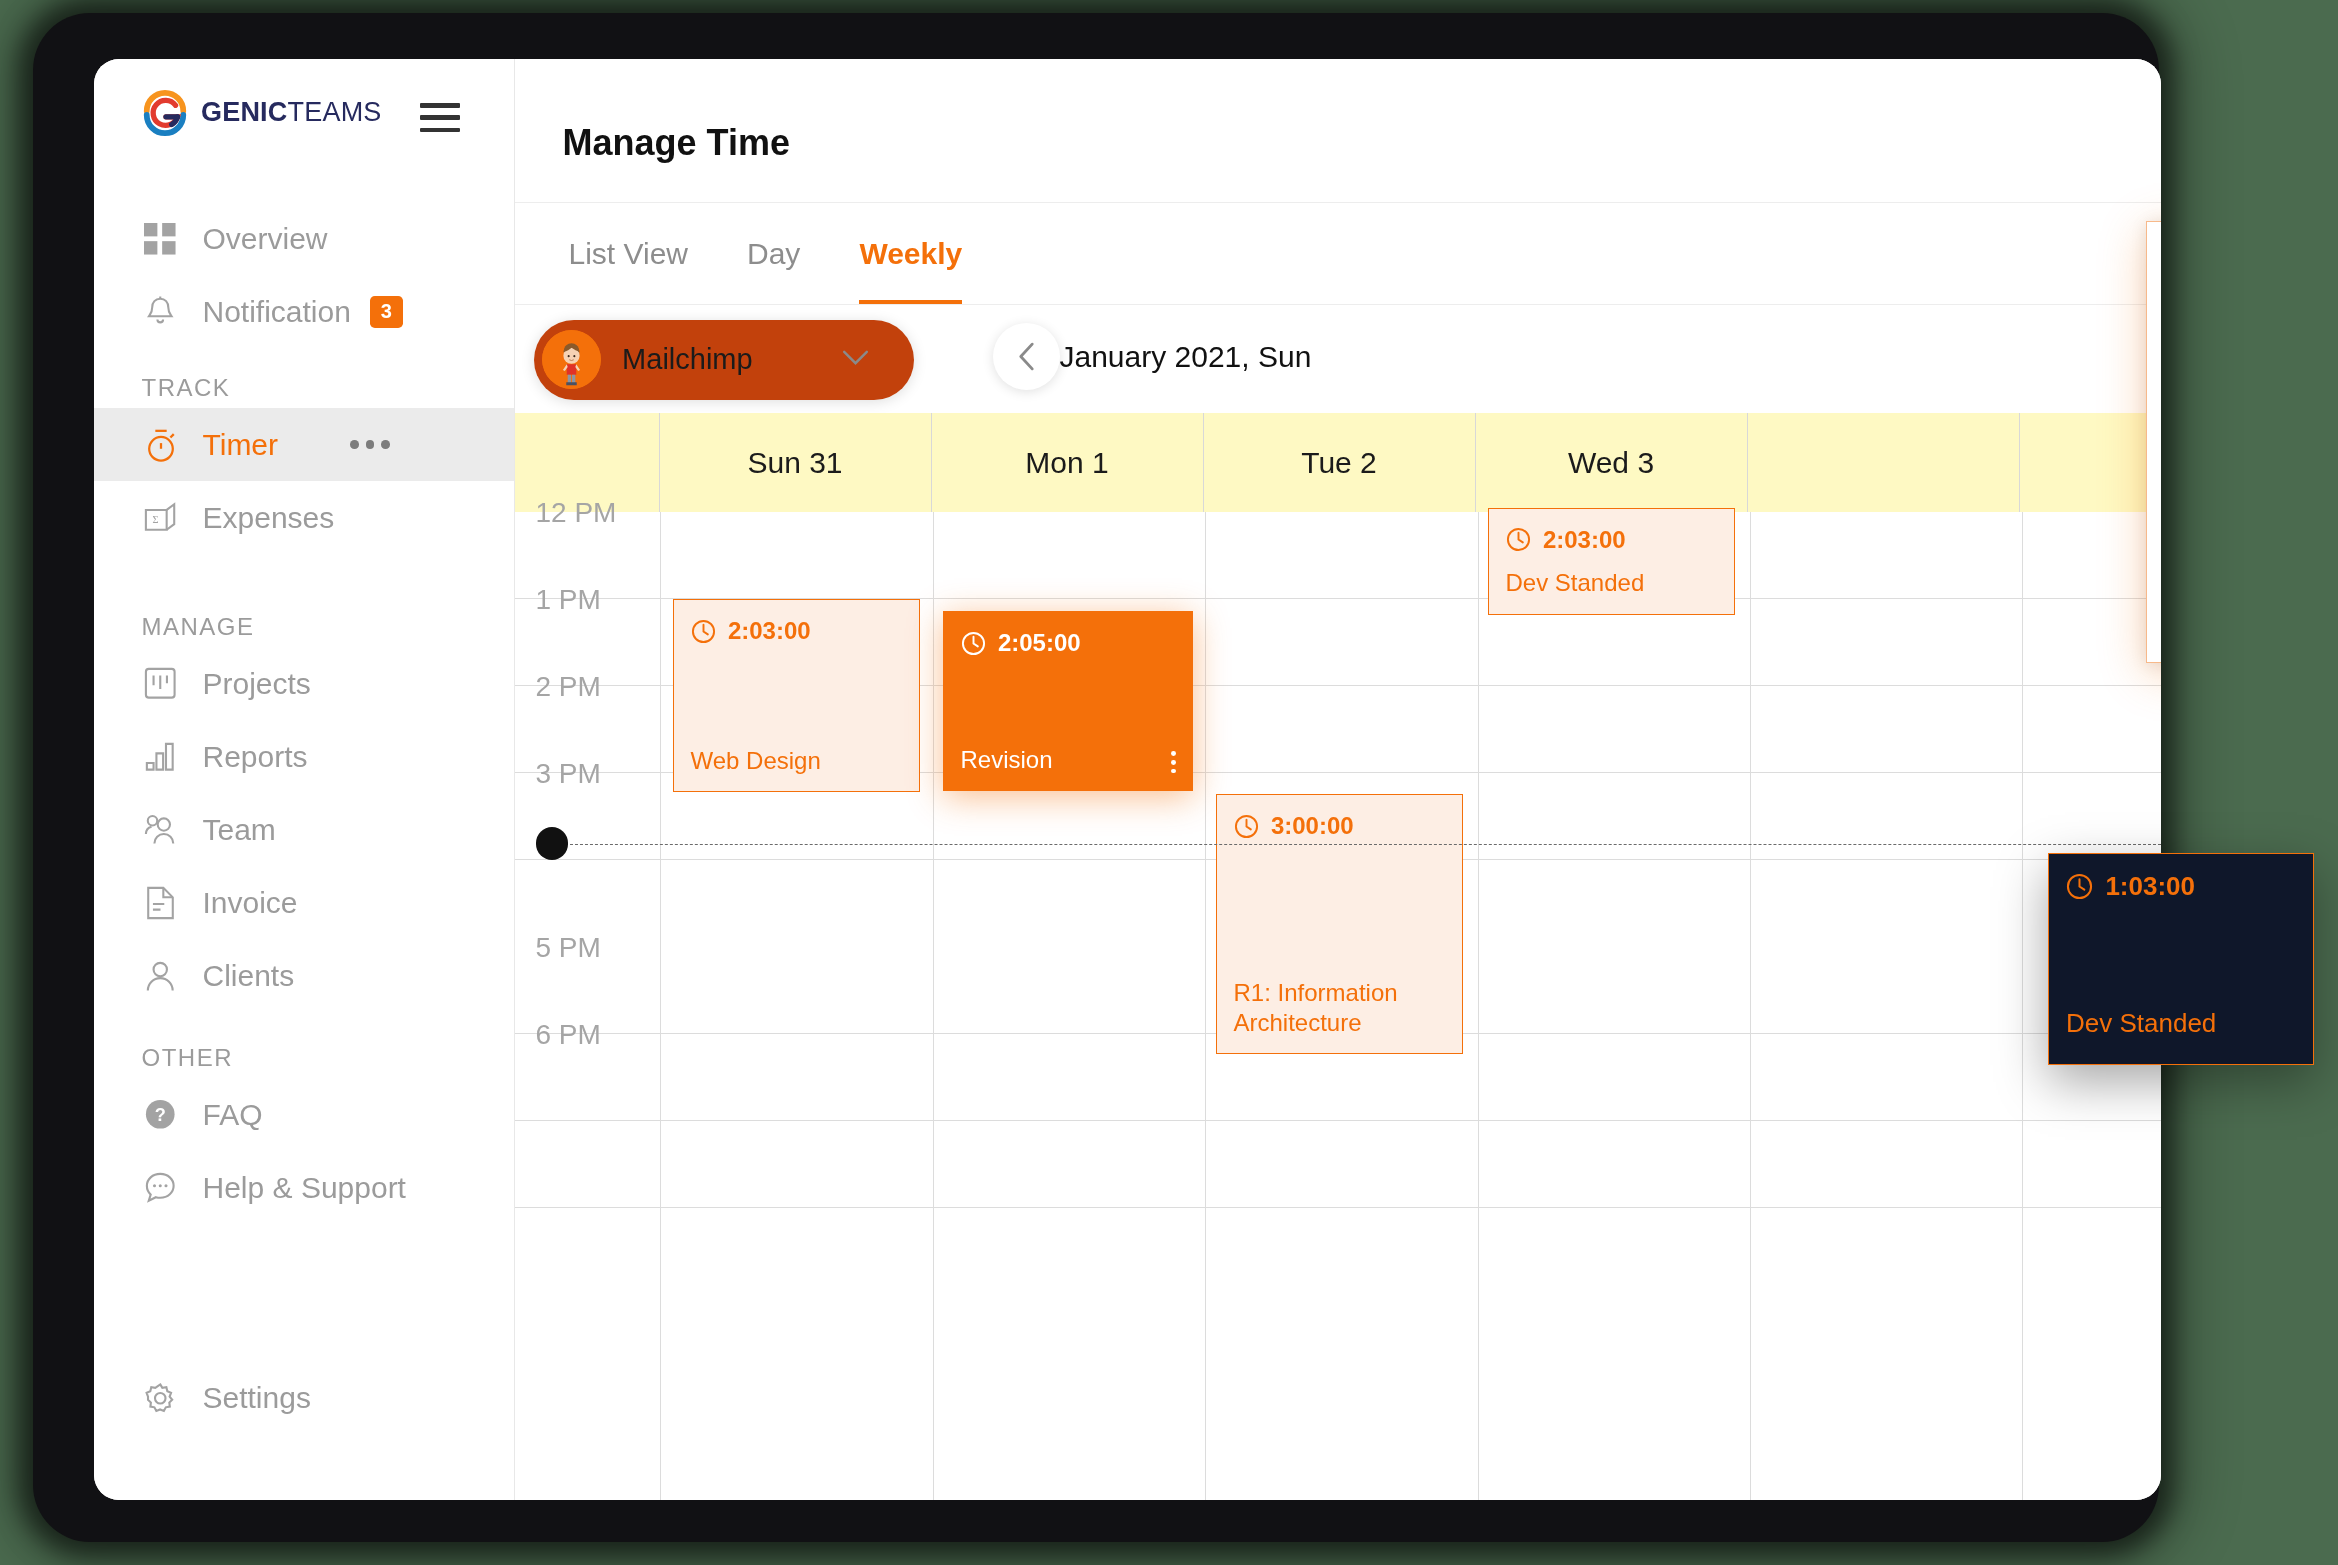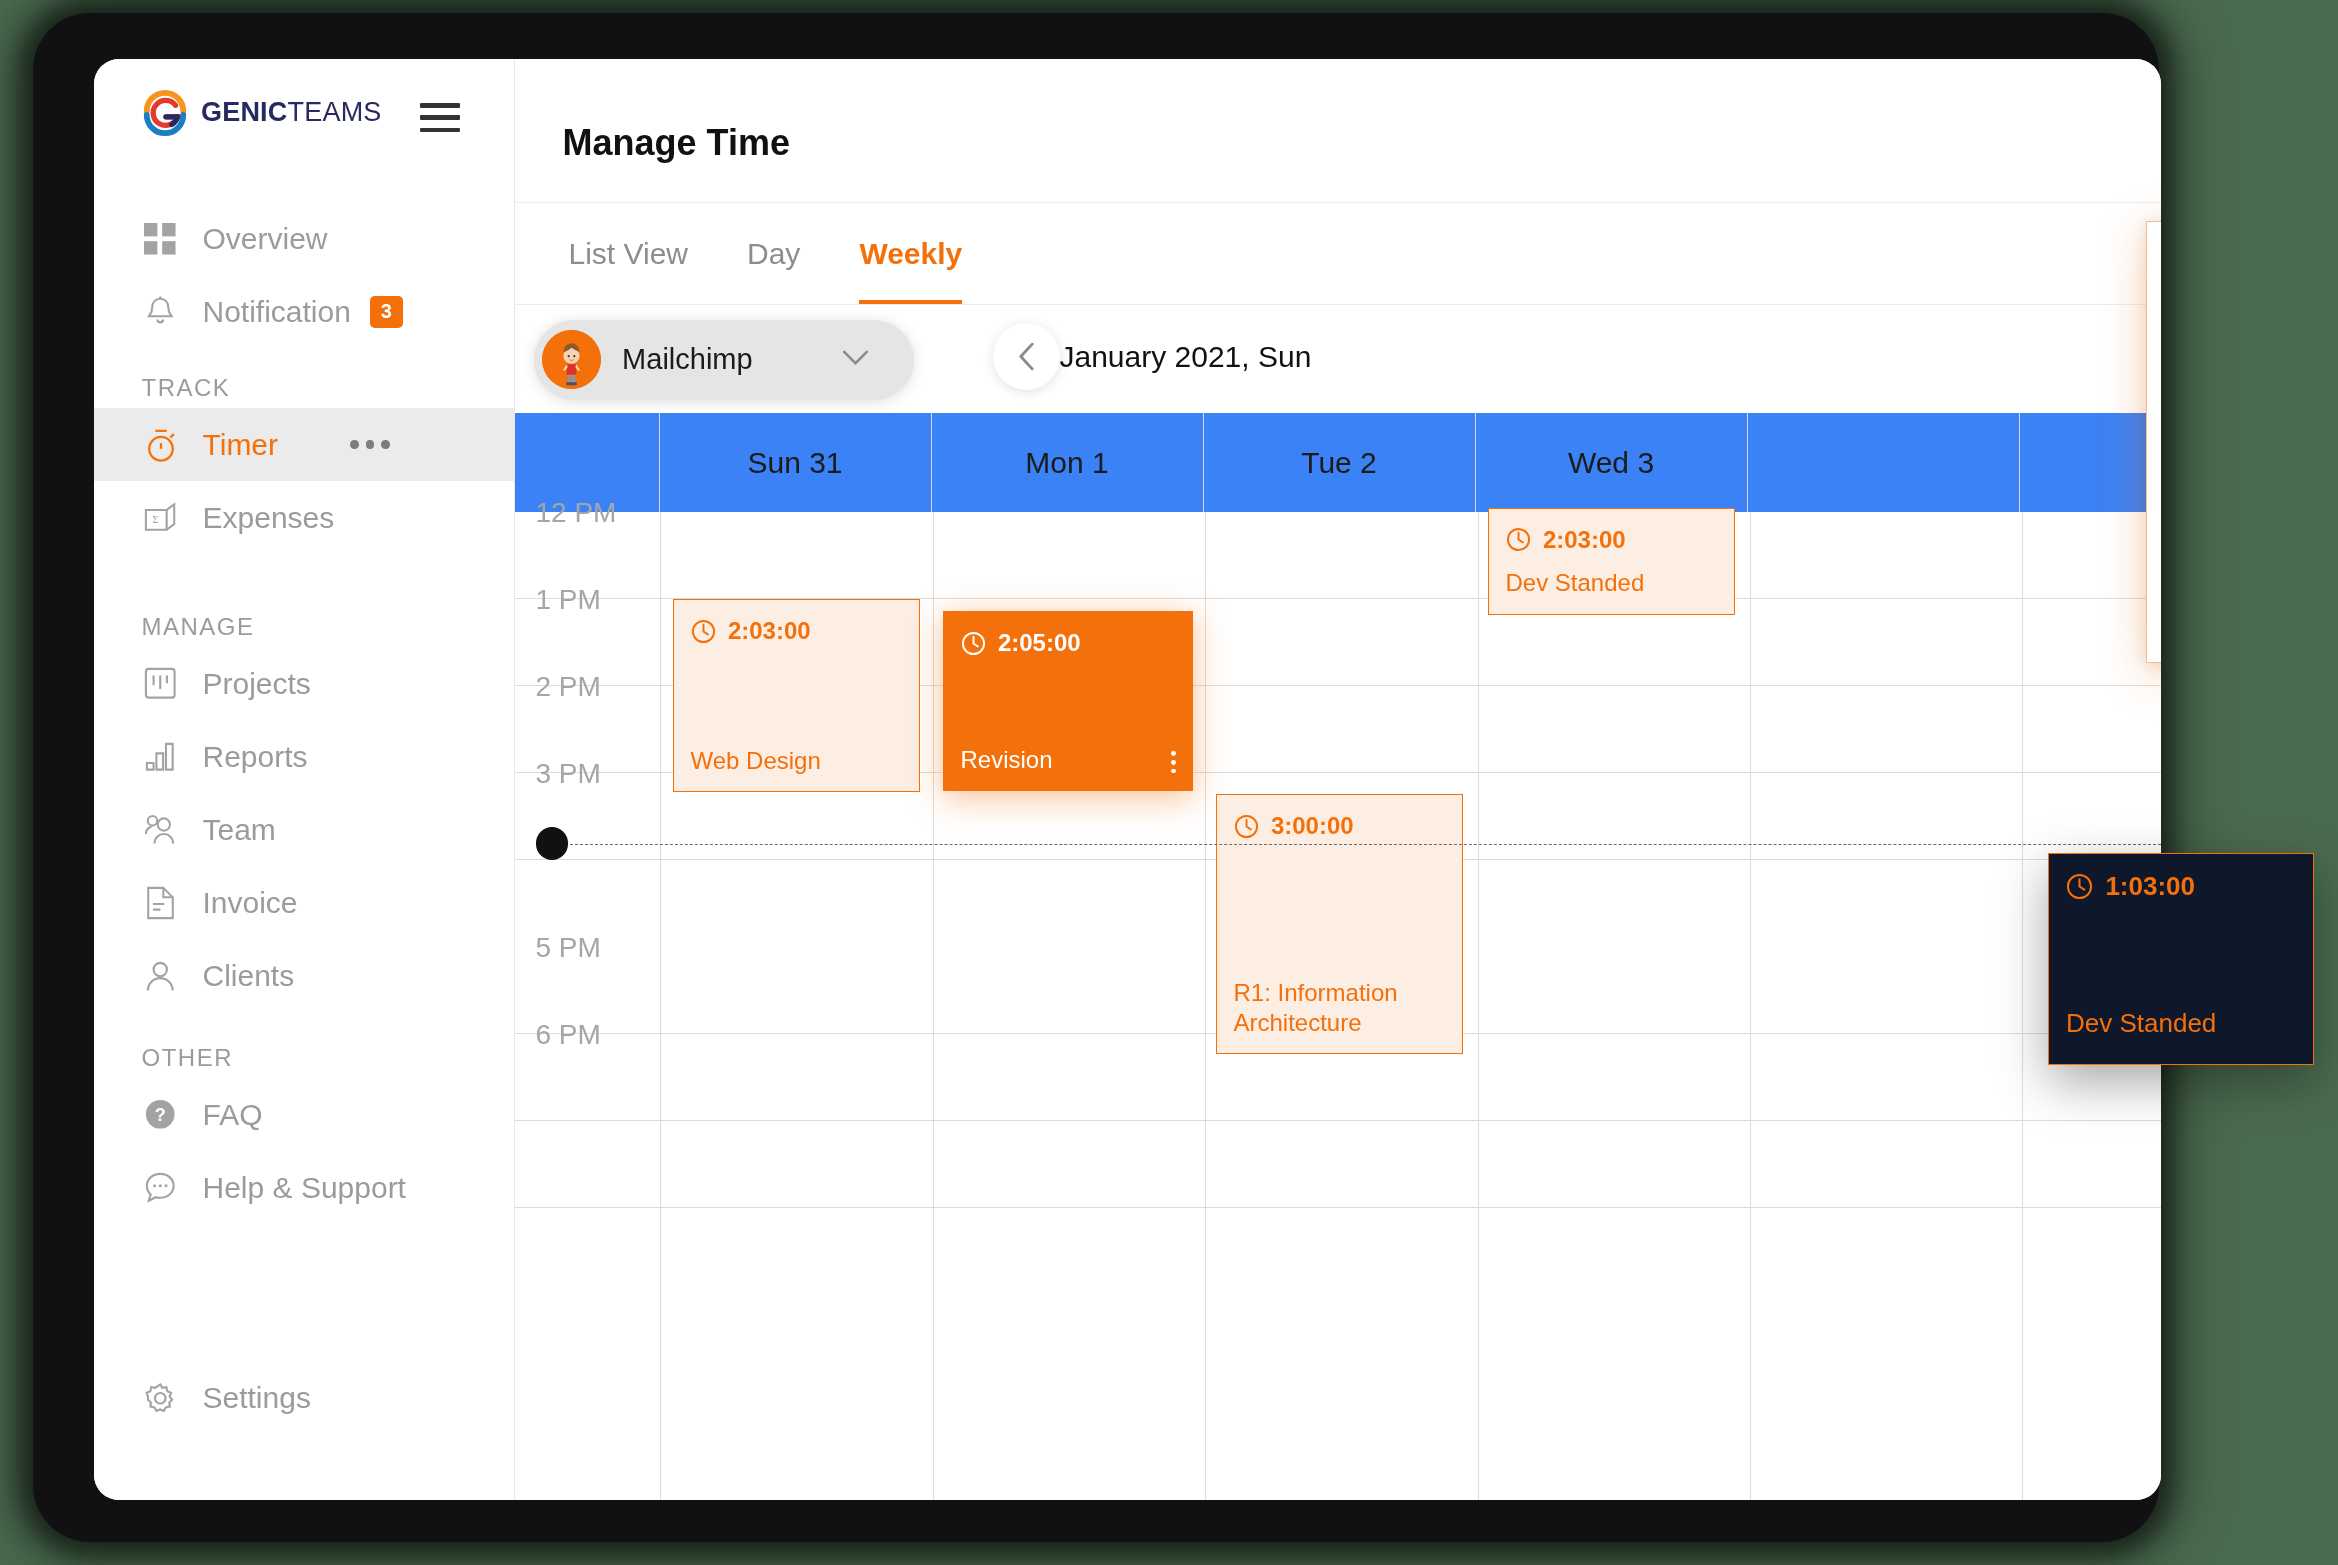--- a/index.html
+++ b/index.html
@@ -123,21 +123,21 @@
   .tab.active::after {
     content: ""; position: absolute;
     left: 0; right: 0; bottom: 0; height: 4.8px; background: #f4700a;
   }
 
   
   #toolbar { position: absolute; left: 0; top: 247px; width: 100%; height: 107px; }
   #project-select {
     position: absolute; left: 19px; top: 13.4px;
     width: 380px; height: 80px;
-    background: #e5e5e5; border-radius: 42px;
+    background: #c2410c; border-radius: 42px;
     box-shadow: 0 1.9px 13.4px rgba(0,0,0,0.13);
     display: flex; align-items: center; cursor: pointer;
   }
   #project-avatar {
     width: 59px; height: 59px; border-radius: 50%;
     background: #f4700a; margin-left: 8.6px; flex: none;
     position: relative; overflow: hidden;
   }
   #project-name { margin-left: 21px; font-size: 29px; color: #1b1b1b; }
   #project-chevron { position: absolute; right: 44px; }
@@ -153,21 +153,21 @@
   }
   #date-label { font-size: 30px; color: #111; white-space: nowrap; }
 
   
   #calendar {
     position: absolute; left: 0; top: 354px; right: 0; bottom: 0;
     overflow: hidden;
   }
   #cal-head {
     position: absolute; left: 0; top: 0; width: 100%; height: 99px;
-    background: #3b82f6; display: flex;
+    background: #fef9c3; display: flex;
   }
   .cal-head-gutter { width: 145px; flex: none; border-right: 1px solid #d8d8d8; }
   .cal-head-cell {
     width: 272px; flex: none;
     border-right: 1px solid #d8d8d8;
     display: flex; align-items: center; justify-content: center;
     font-size: 30px; color: #1b1b1b;
   }
   #cal-body { position: absolute; left: 0; top: 99px; right: 0; bottom: 0; }
   .hour-row {

